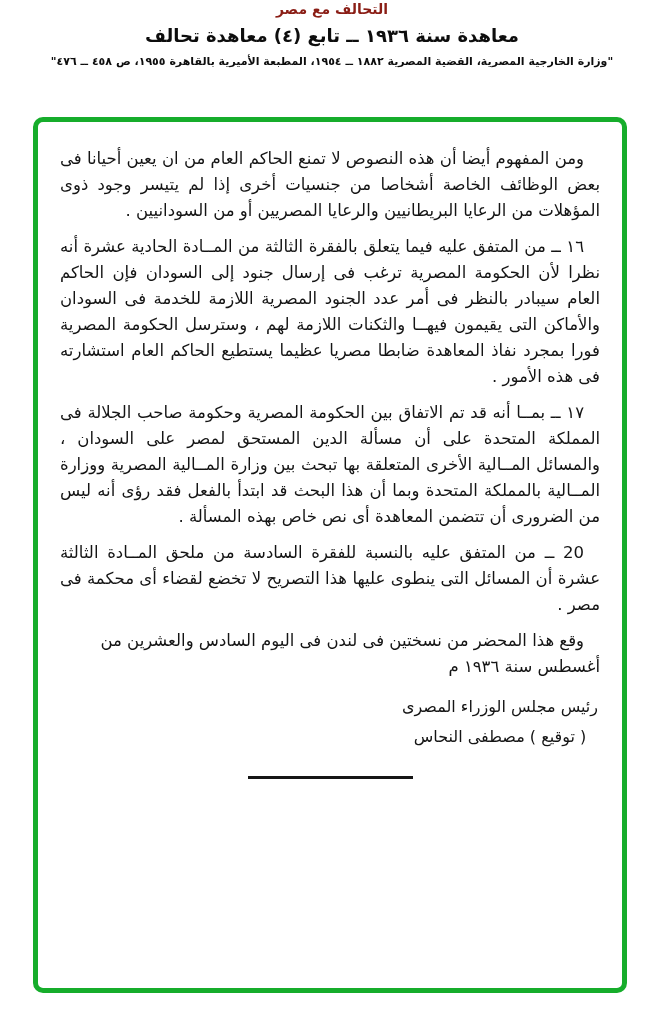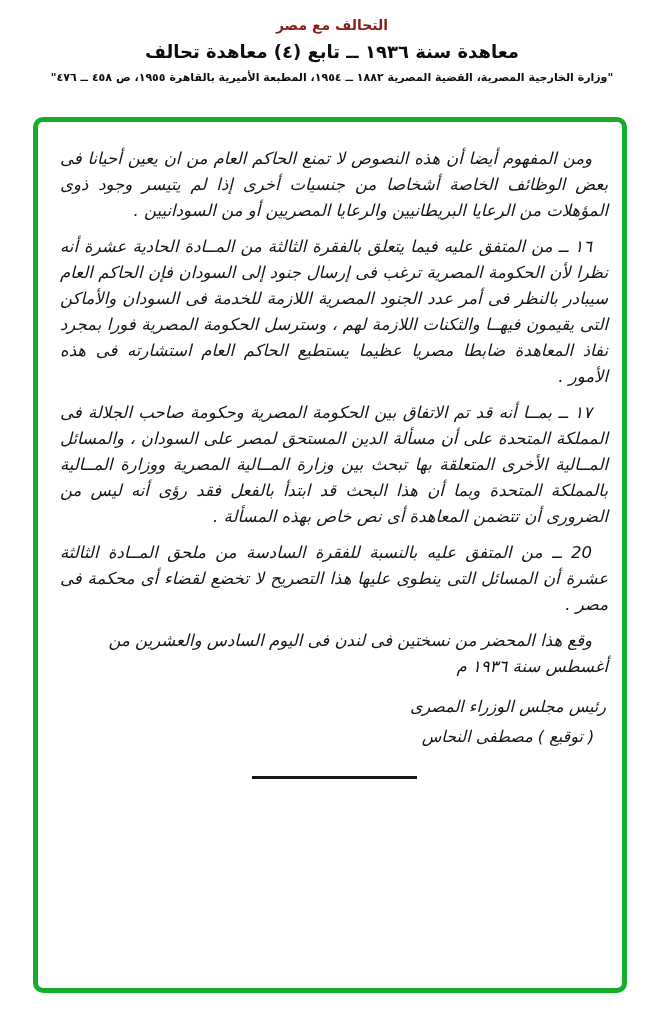--- a/index.html
+++ b/index.html
@@ -10,21 +10,20 @@
   body {
     width: 664px;
     height: 1014px;
     position: relative;
     font-family: "DejaVu Sans", sans-serif;
     color: #141414;
     overflow: hidden;
   }
   .header {
     text-align: center;
-    padding-top: 16px;
     direction: rtl;
   }
   .doc-title {
     color: #8a1d15;
     font-weight: bold;
     font-size: 14px;
     line-height: 18px;
   }
   .doc-subtitle {
     color: #0d0d0d;
@@ -43,22 +42,21 @@
   .frame {
     position: absolute;
     left: 33px;
     top: 117px;
     width: 594px;
     height: 876px;
     box-sizing: border-box;
     border: 5px solid #16ad2b;
     border-radius: 10px;
     background: #ffffff;
-    padding: 24px 14px 0 22px;
-    font-style: italic;
+    padding: 24px 22px 0 22px;
   }
   .para {
     direction: rtl;
     text-align: justify;
     font-size: 16.5px;
     line-height: 26px;
     margin: 0 0 10px 0;
     text-indent: 16px;
     color: #141414;
   }

